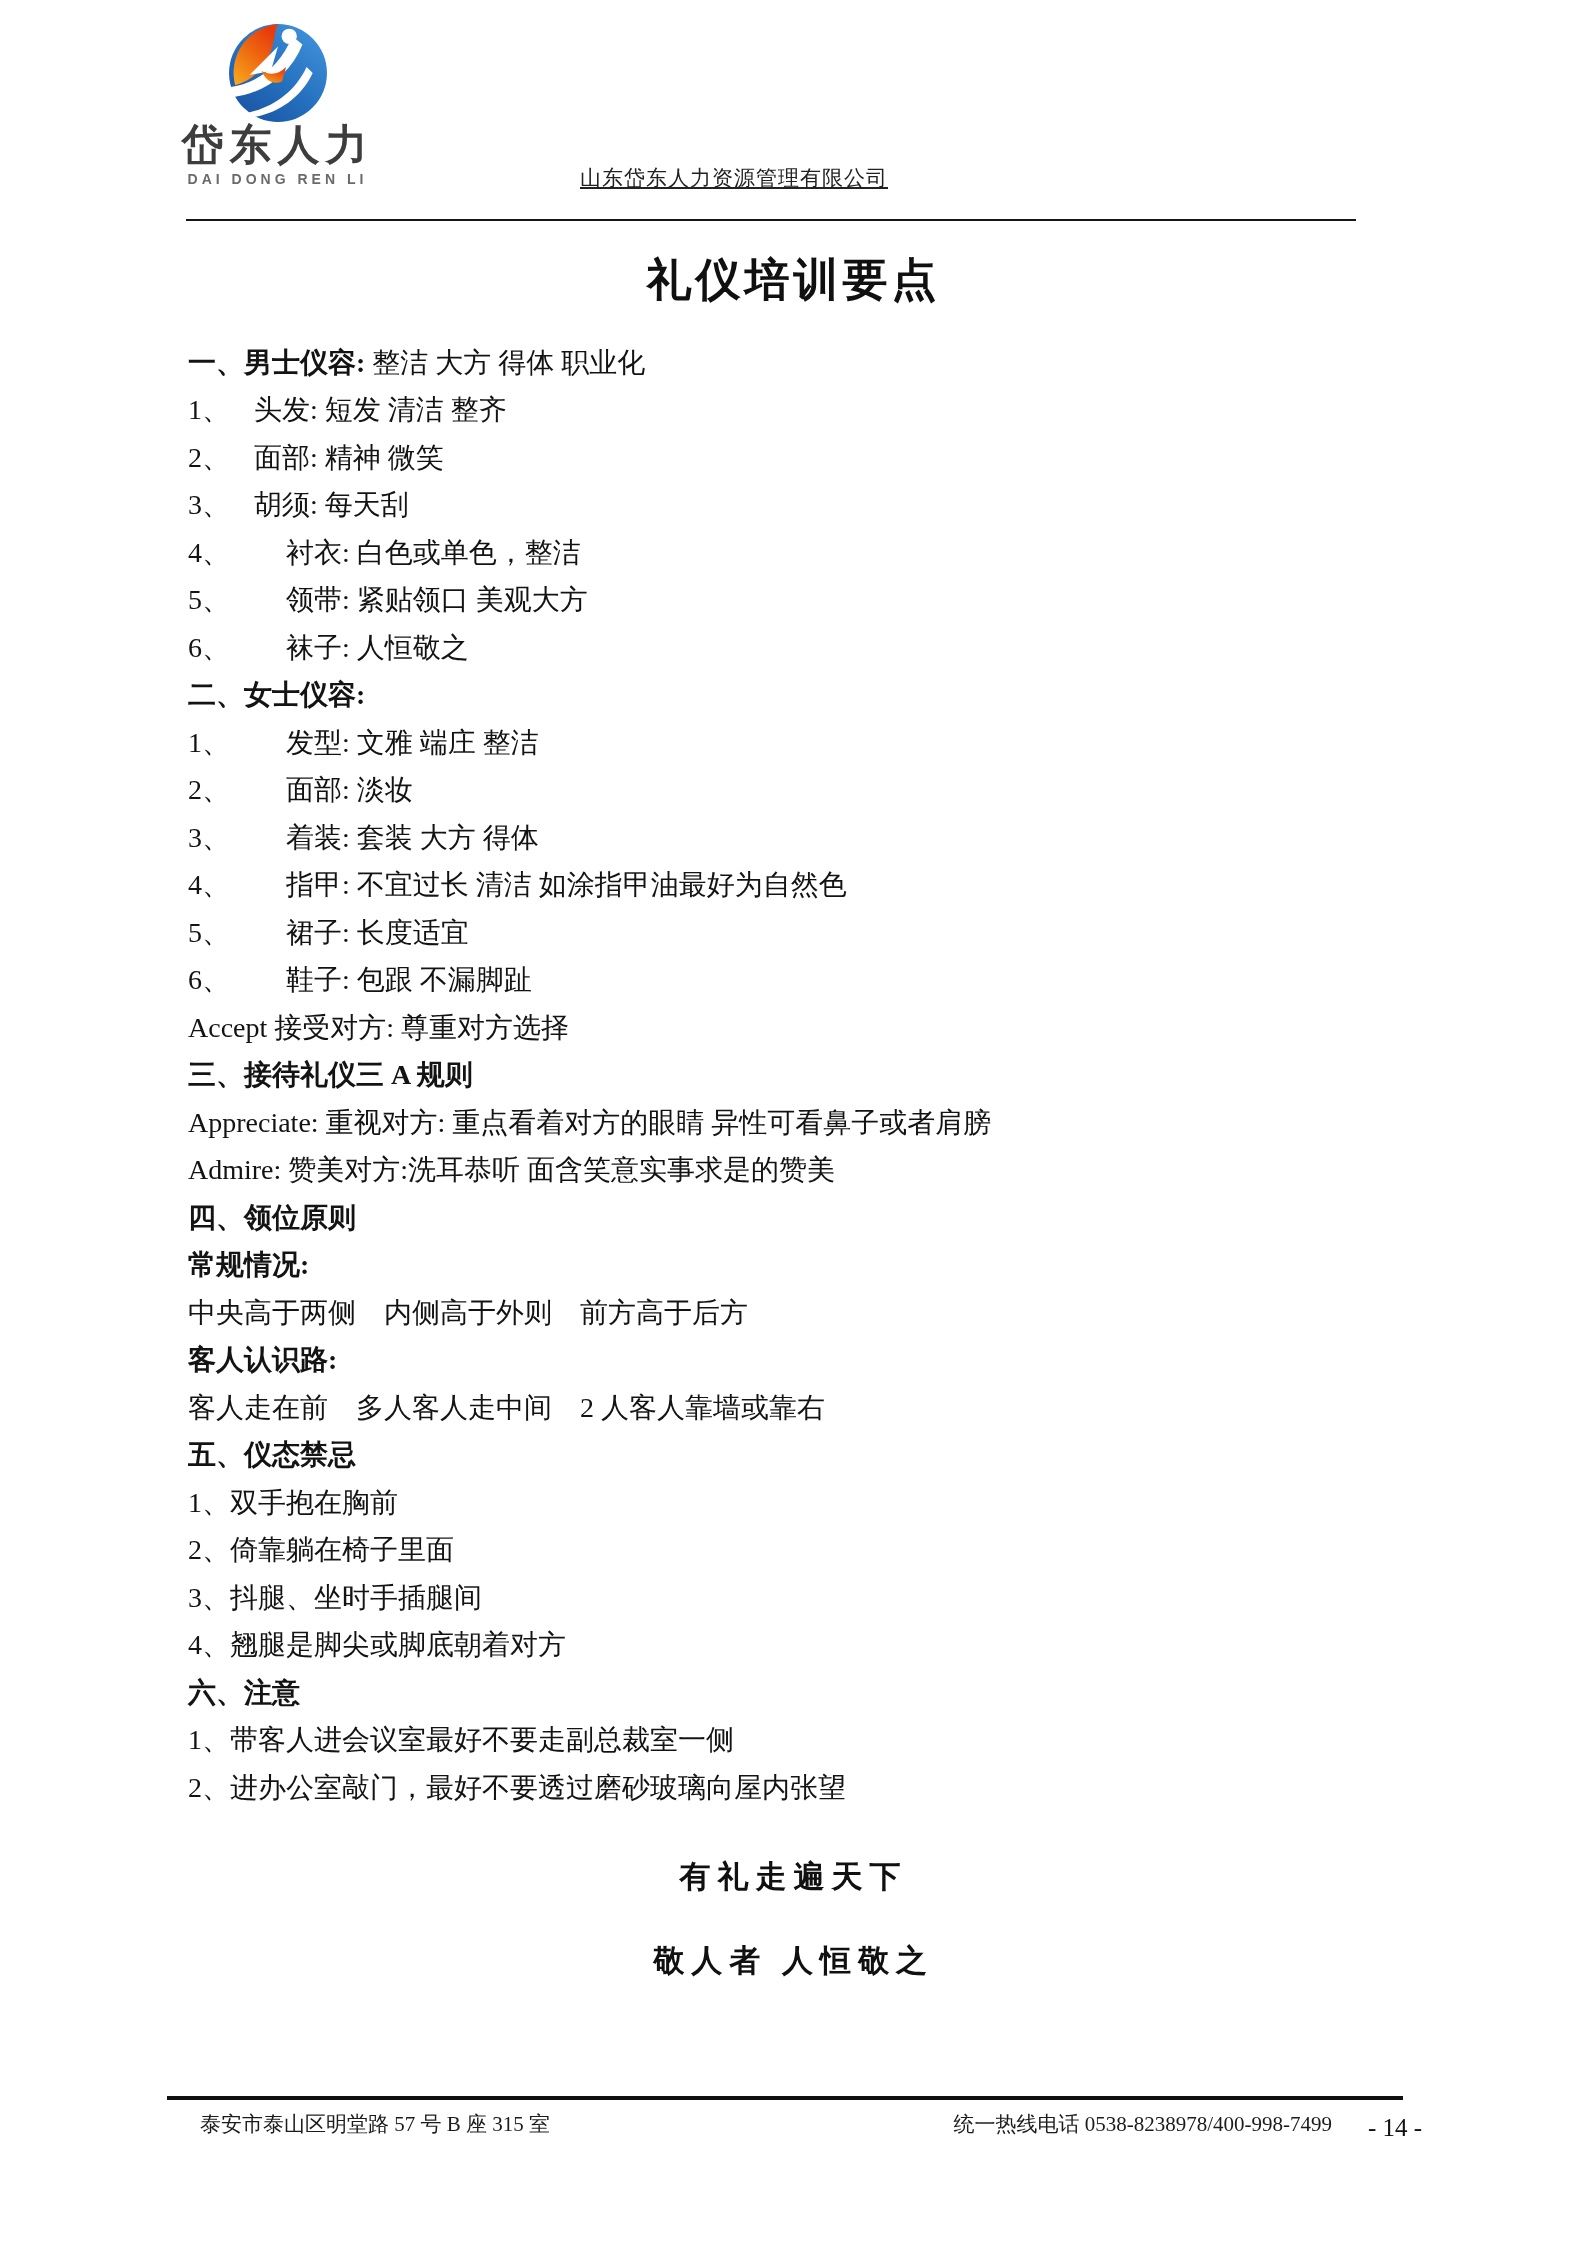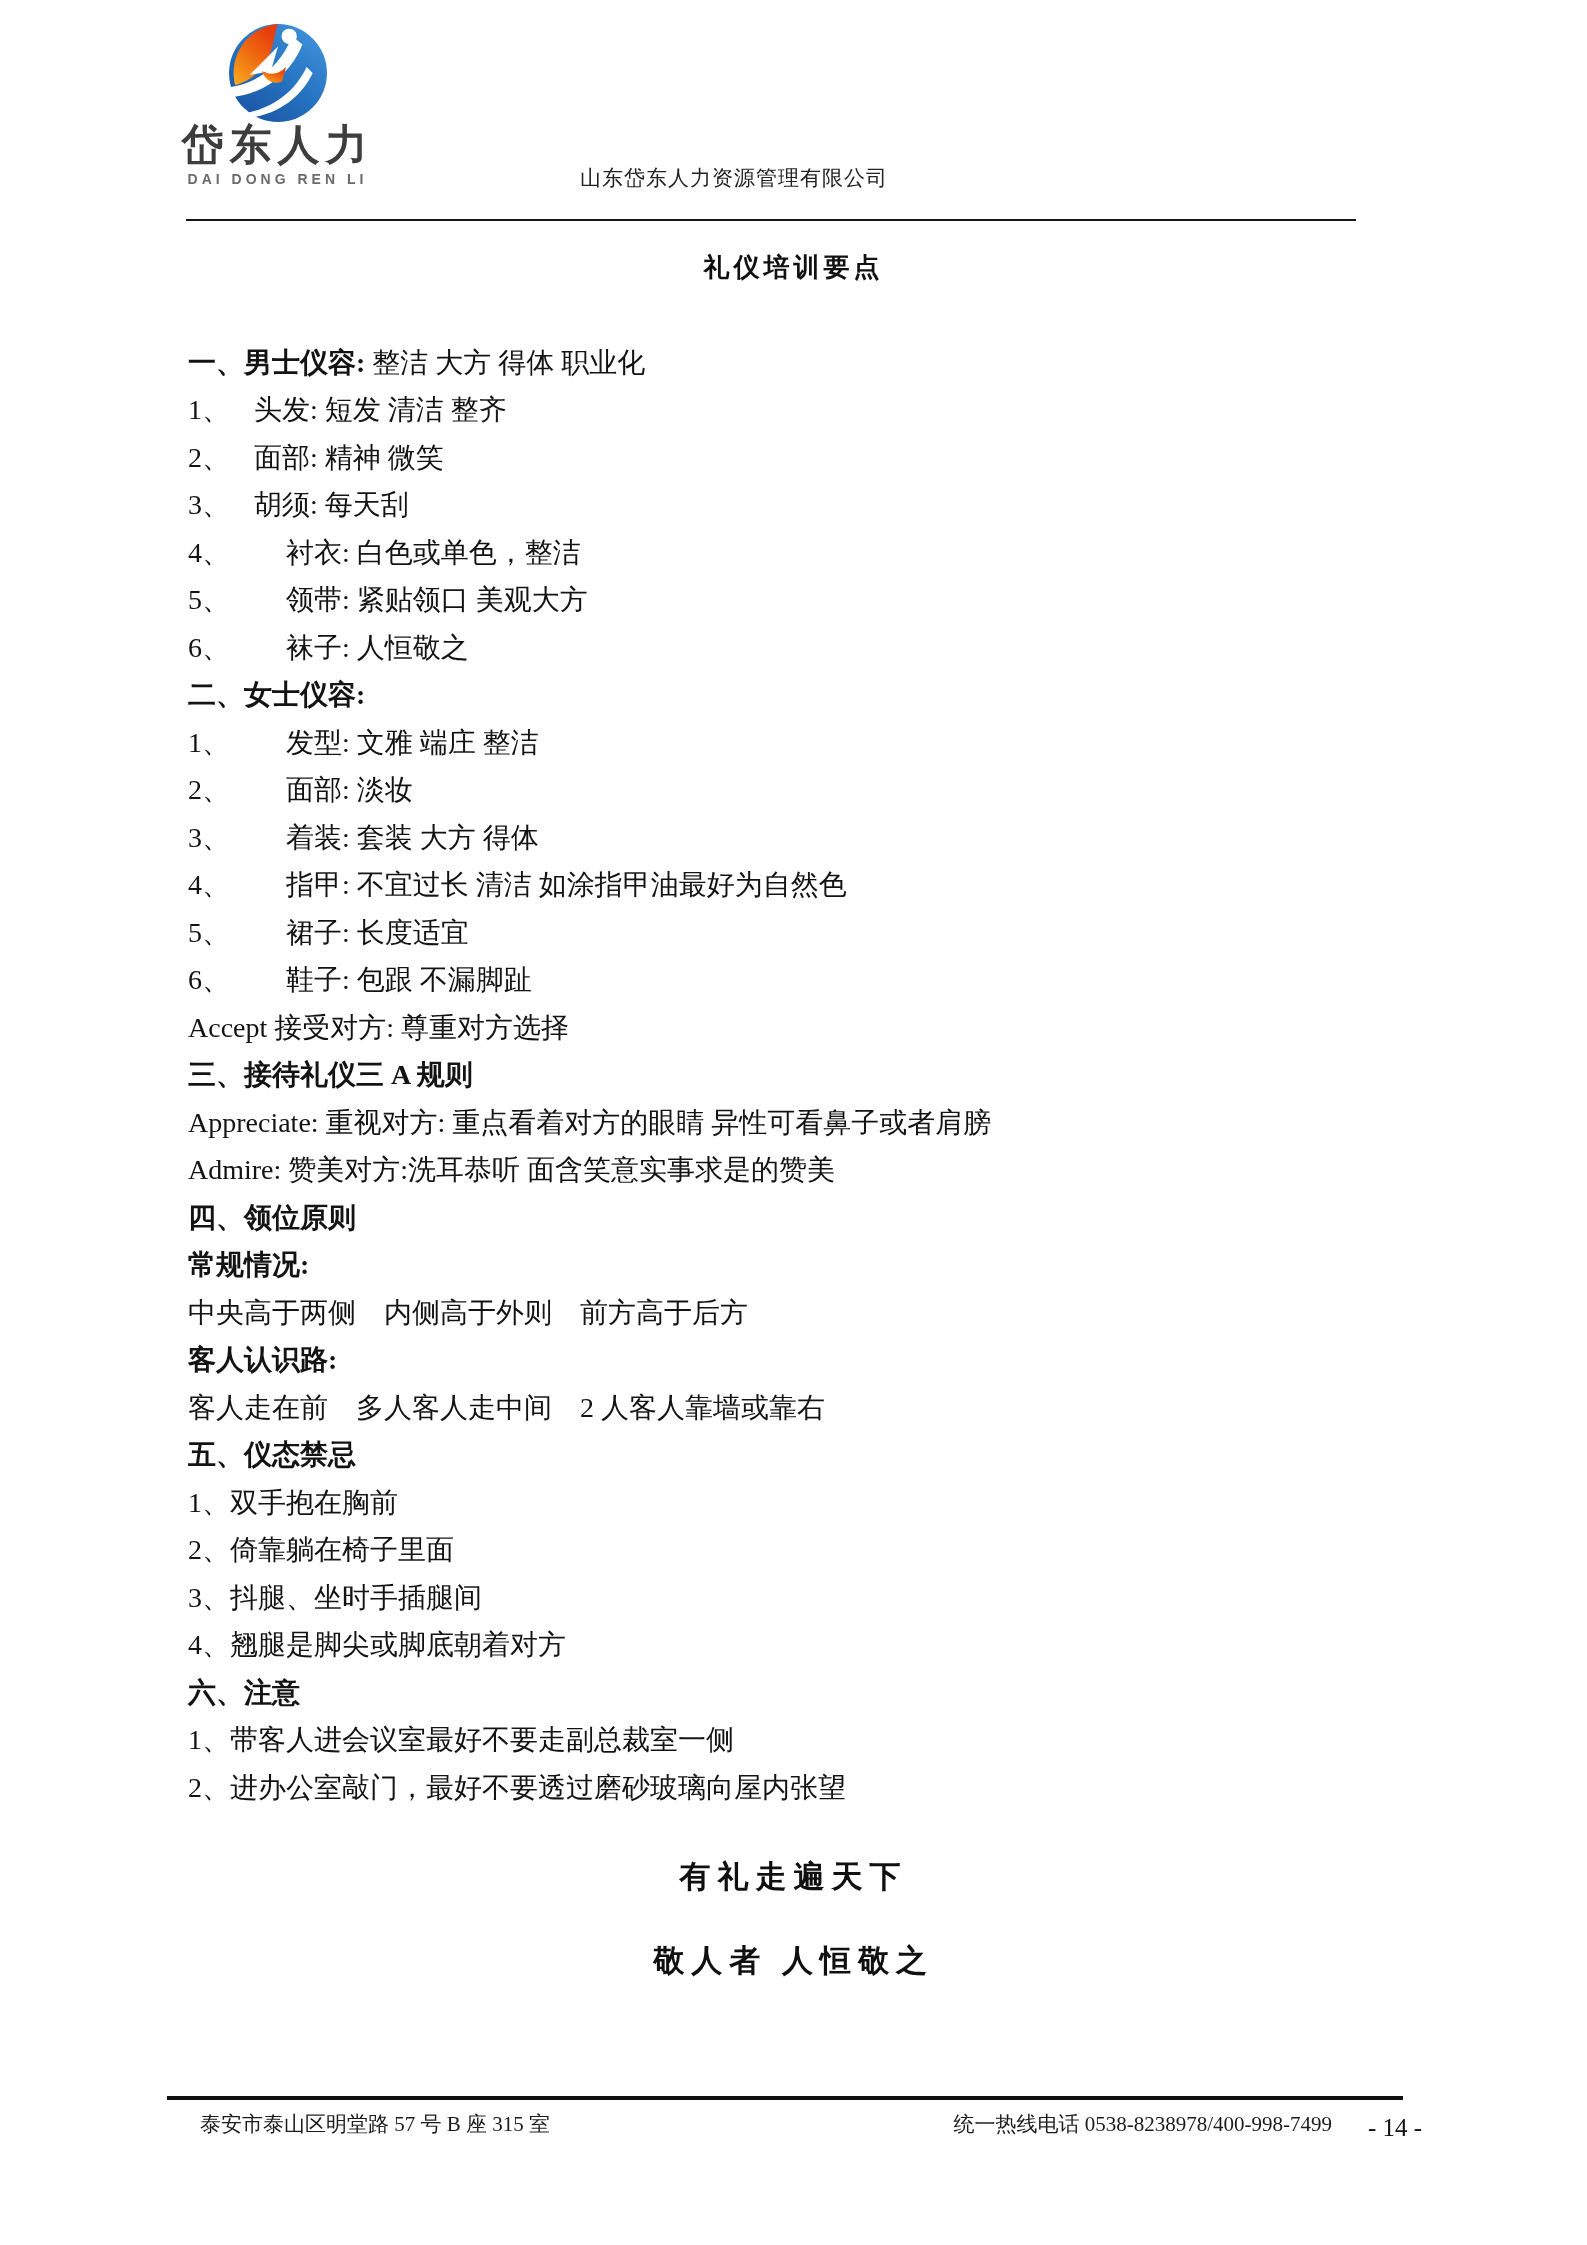--- a/index.html
+++ b/index.html
@@ -23,31 +23,31 @@
   }
   .logo-en{
     margin-top:6px;
     font-size:14px;font-weight:bold;letter-spacing:4px;
     color:var(--logoSub,#6a6a6a);
     font-family:"Liberation Sans","DejaVu Sans",sans-serif;
     line-height:1;white-space:nowrap;
   }
   .company-name{
     position:absolute;left:580px;top:164px;
-    font-size:21px;color:#222;letter-spacing:1px;white-space:nowrap;
+    font-size:21px;color:#222;letter-spacing:1px;white-space:nowrap;text-decoration:underline;
   }
   .header-rule{
     position:absolute;left:186px;top:219px;width:1170px;height:2px;
     background:#161616;
   }
   
   .doc-title{
     position:absolute;left:0;top:250px;width:100%;
     text-align:center;
-    font-size:26px;font-weight:bold;letter-spacing:4px;
+    font-size:45px;font-weight:bold;letter-spacing:4px;
     color:#101010;
   }
   
   .body-lines{
     position:absolute;left:188px;top:339px;right:52px;
   }
   .line{
     height:47.5px;
     display:flex;align-items:center;
     font-size:28px;

